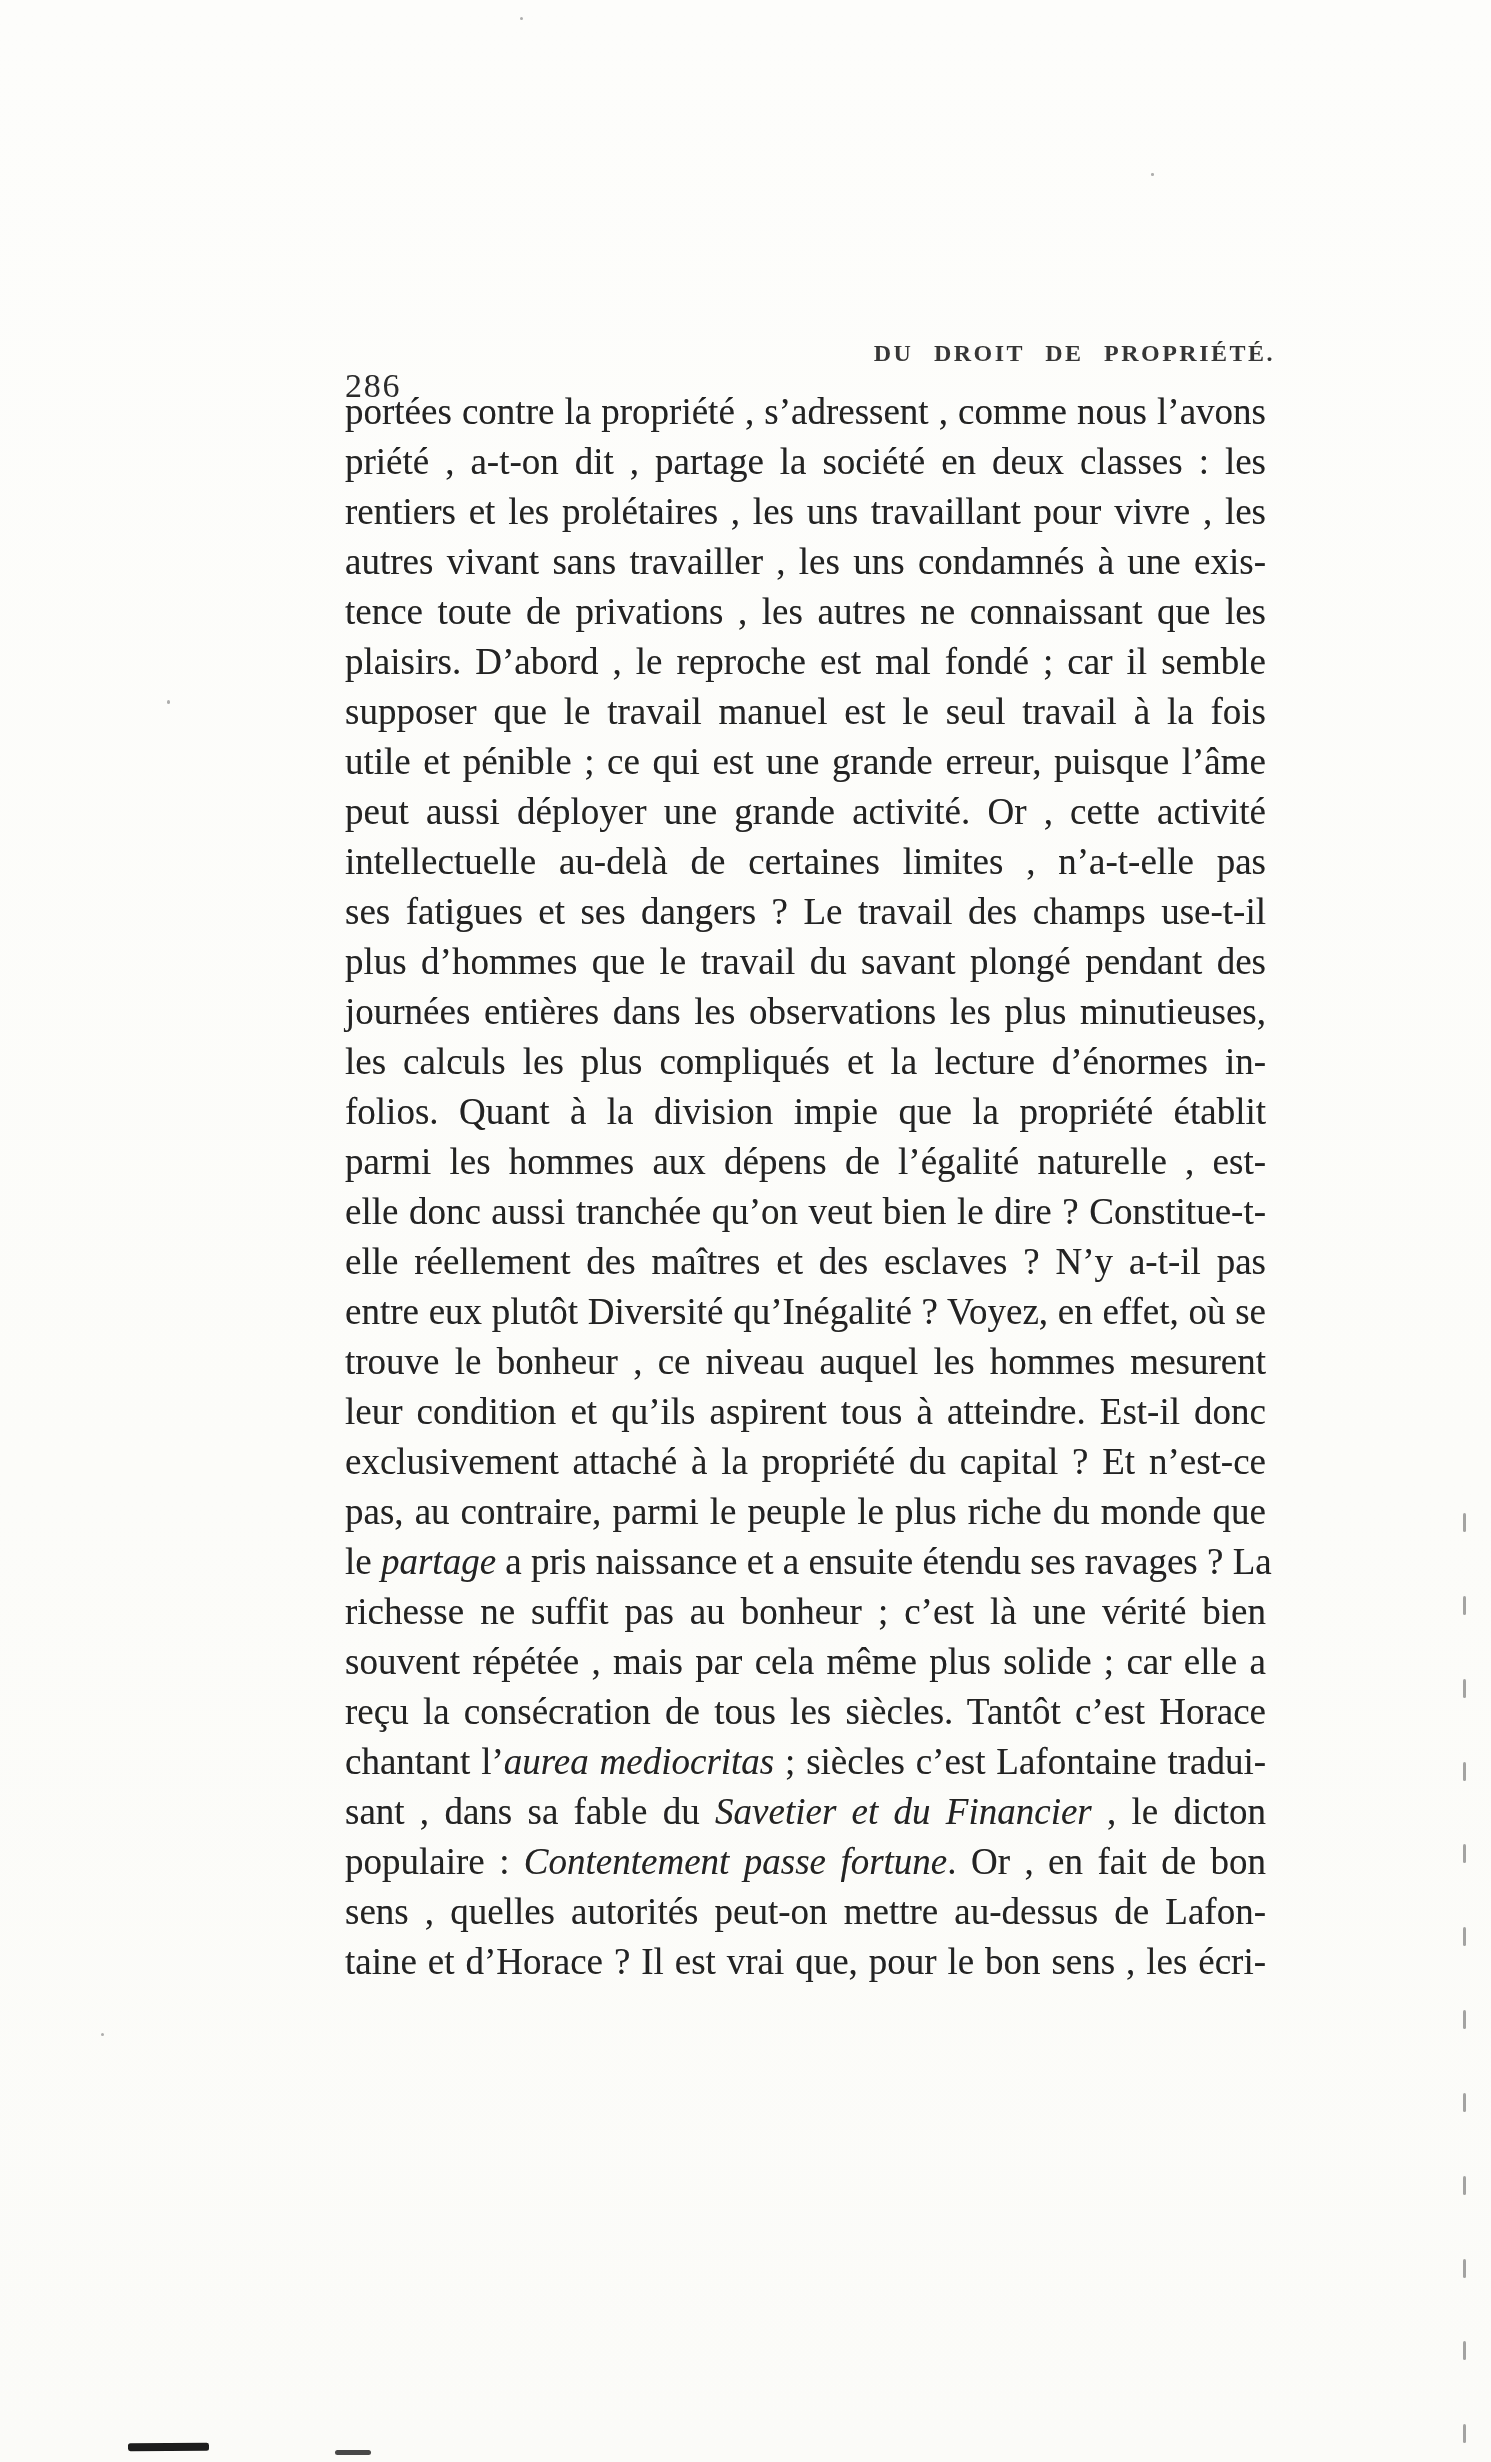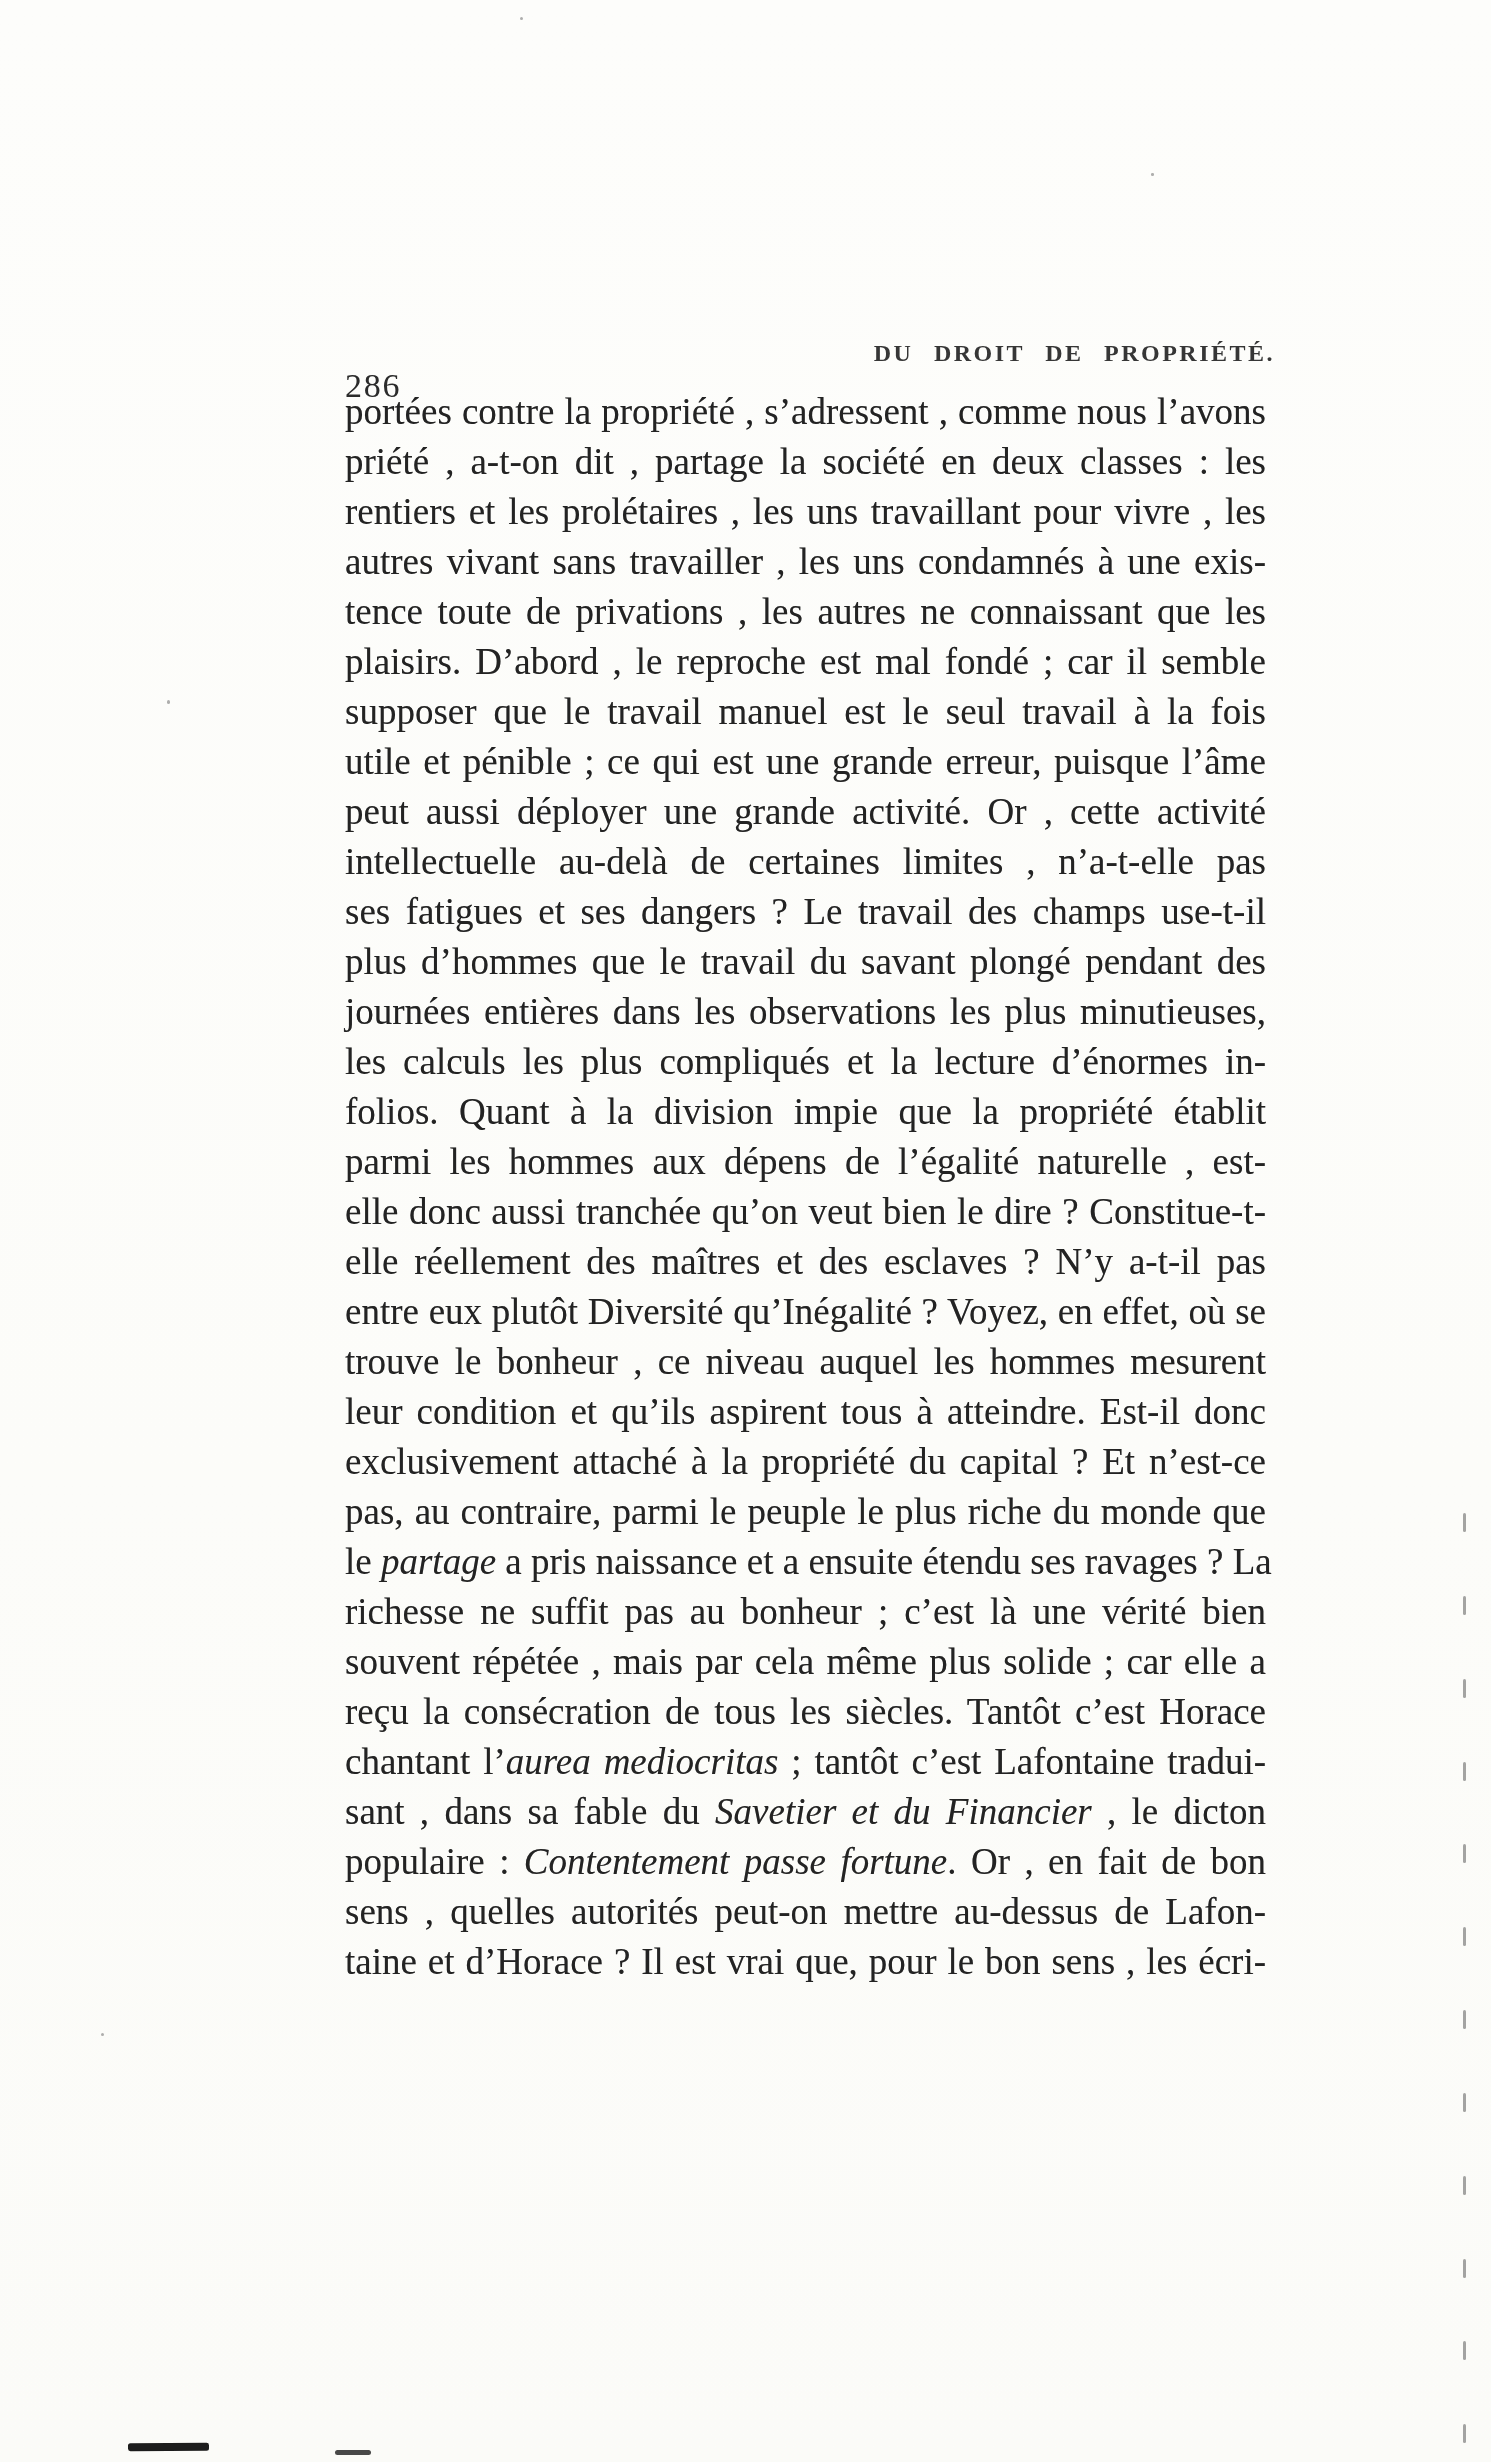--- a/index.html
+++ b/index.html
@@ -100,21 +100,21 @@
       <div class="line"><span>elle réellement des maîtres et des esclaves ? N’y a-t-il pas</span></div>
       <div class="line"><span>entre eux plutôt Diversité qu’Inégalité ? Voyez, en effet, où se</span></div>
       <div class="line"><span>trouve le bonheur , ce niveau auquel les hommes mesurent</span></div>
       <div class="line"><span>leur condition et qu’ils aspirent tous à atteindre. Est-il donc</span></div>
       <div class="line"><span>exclusivement attaché à la propriété du capital ? Et n’est-ce</span></div>
       <div class="line"><span>pas, au contraire, parmi le peuple le plus riche du monde que</span></div>
       <div class="line"><span>le </span><span class="it">partage</span><span> a pris naissance et a ensuite étendu ses ravages ? La</span></div>
       <div class="line"><span>richesse ne suffit pas au bonheur ; c’est là une vérité bien</span></div>
       <div class="line"><span>souvent répétée , mais par cela même plus solide ; car elle a</span></div>
       <div class="line"><span>reçu la consécration de tous les siècles. Tantôt c’est Horace</span></div>
-      <div class="line"><span>chantant l’</span><span class="it">aurea mediocritas</span><span> ; tantôt c’est Lafontaine tradui-</span></div>
+      <div class="line"><span>chantant l’</span><span class="it">aurea mediocritas</span><span> ; siècles c’est Lafontaine tradui-</span></div>
       <div class="line"><span>sant , dans sa fable du </span><span class="it">Savetier et du Financier</span><span> , le dicton</span></div>
       <div class="line"><span>populaire : </span><span class="it">Contentement passe fortune</span><span>. Or , en fait de bon</span></div>
       <div class="line"><span>sens , quelles autorités peut-on mettre au-dessus de Lafon-</span></div>
       <div class="line"><span>taine et d’Horace ? Il est vrai que, pour le bon sens , les écri-</span></div>
     </div>
 
   <div class="speck" style="left: 520px; top: 17px; width: 3.4px; height: 3.4px;"></div>
   <div class="speck" style="left: 1151px; top: 173px; width: 2.5px; height: 2.5px;"></div>
   <div class="speck" style="left: 167px; top: 700px; width: 3.4px; height: 4.2px;"></div>
   <div class="speck" style="left: 101px; top: 2033px; width: 3.4px; height: 3.4px;"></div>

